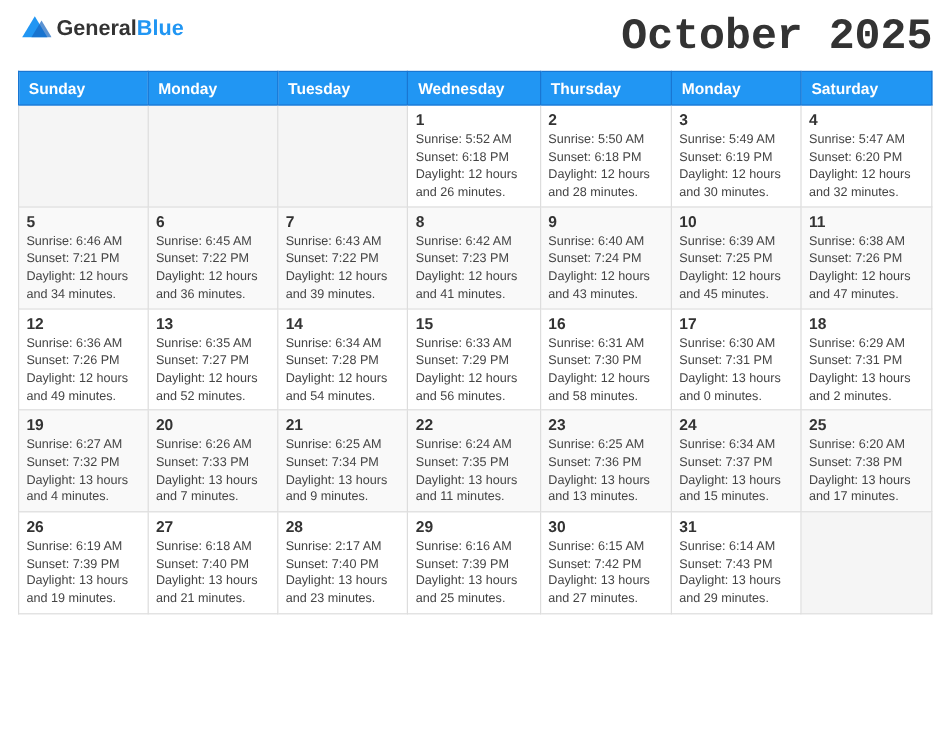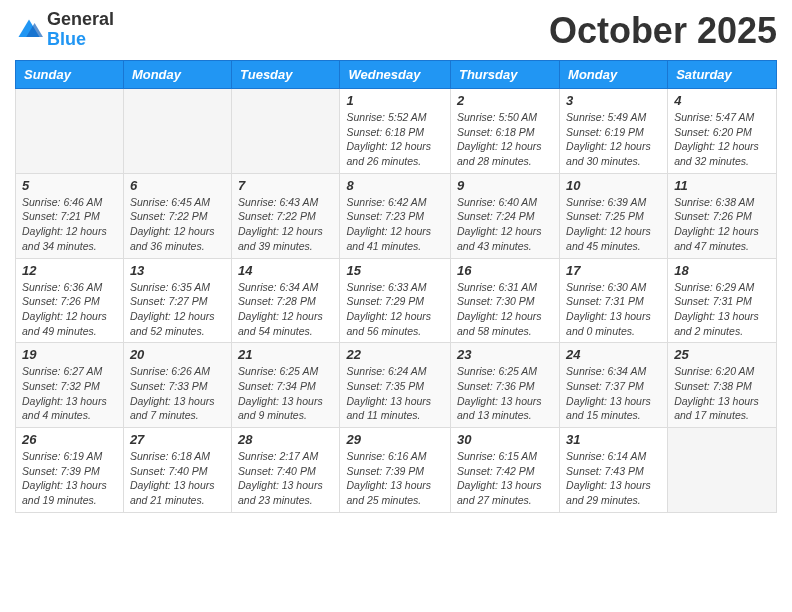--- a/index.html
+++ b/index.html
@@ -16,54 +16,54 @@
       justify-content: space-between;
       margin-bottom: 8px;
     }
     .logo {
       display: flex;
       align-items: center;
       gap: 4px;
     }
     .logo-text {
       display: flex;
-      flex-direction: column;
+      flex-direction: row;
       line-height: 1.1;
     }
     .logo-general {
       font-size: 18px;
       font-weight: bold;
       color: #333;
     }
     .logo-blue {
       font-size: 18px;
       font-weight: bold;
       color: #2196F3;
     }
     .logo-icon {
       width: 28px;
       height: 28px;
     }
     .title-section {
       text-align: left;
+      font-family: Liberation Mono, monospace;
     }
     .month-title {
       font-size: 36px;
       font-weight: bold;
       color: #333;
     }
     .location-title {
       font-size: 16px;
       color: #555;
     }
     .calendar {
       width: 100%;
       border-collapse: collapse;
       border: 1px solid #ccc;
-      font-style: italic;
     }
     .calendar th {
       background-color: #2196F3;
       color: #fff;
       text-align: left;
       padding: 6px 8px;
       font-size: 13px;
       border: 1px solid #1976D2;
     }
     .calendar td {

